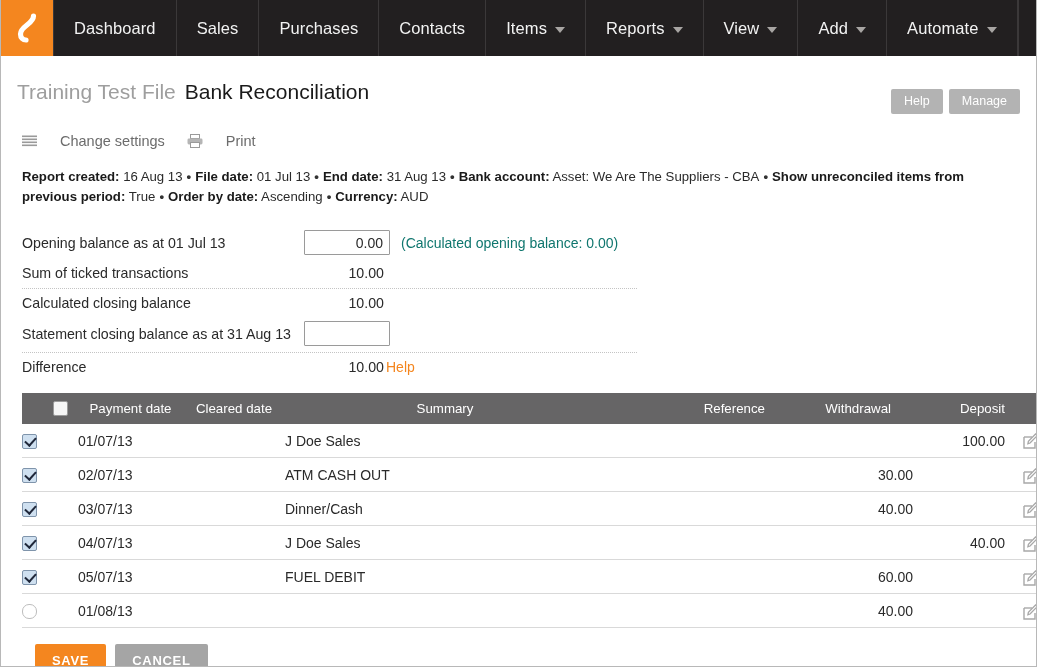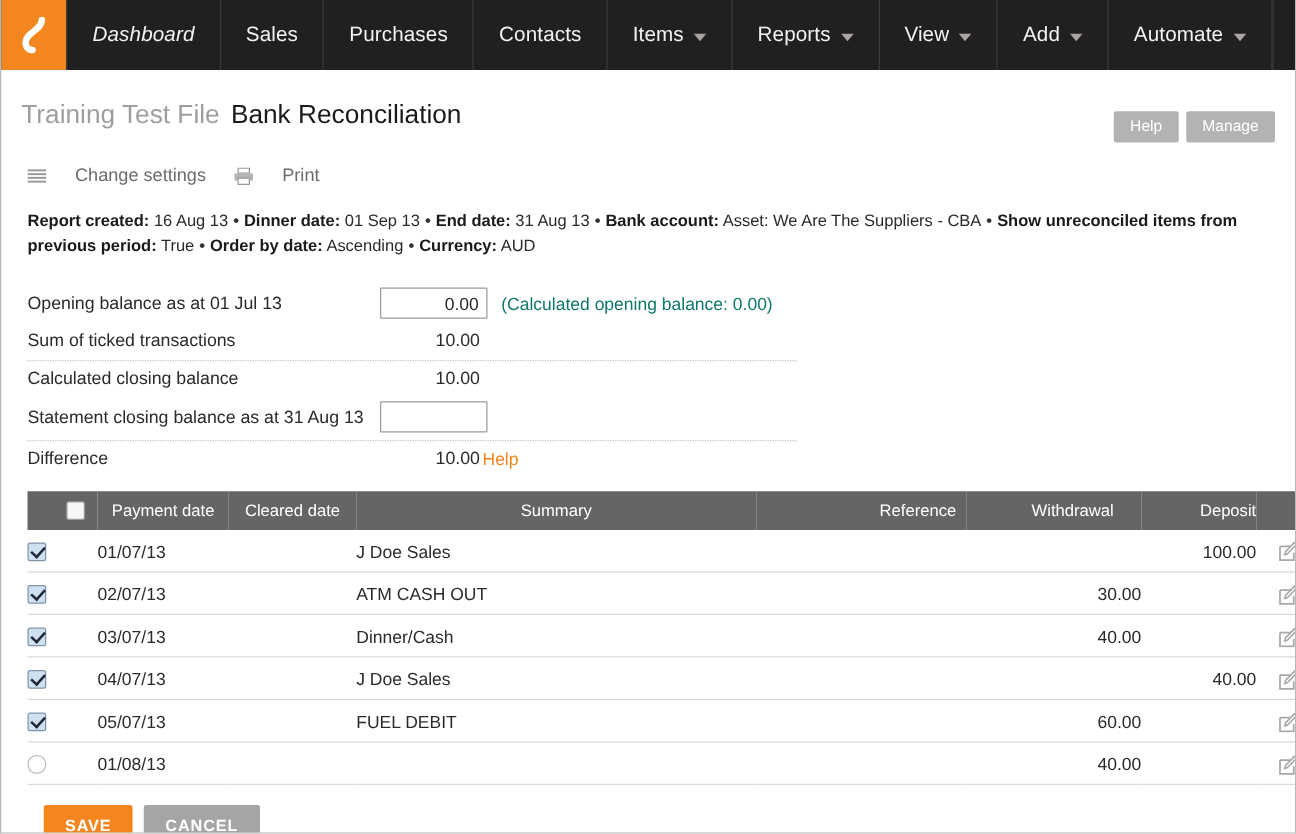--- a/index.html
+++ b/index.html
@@ -52,21 +52,21 @@
     gap: 8px;
     padding: 0 20px;
     color: #f2f2f2;
     font-size: 16.5px;
     letter-spacing: .1px;
     border-right: 1px solid #3b3839;
     white-space: nowrap;
     cursor: pointer;
     user-select: none;
   }
-  .nav-item:first-child { border-left: 1px solid #3b3839; font-style: italic; }
+  .nav-item:first-child { border-left: 1px solid #3b3839; }
   .nav-item .caret {
     width: 0; height: 0;
     border-left: 5.5px solid transparent;
     border-right: 5.5px solid transparent;
     border-top: 6px solid #a8a5a3;
     display: inline-block;
     margin-top: 3px;
   }
   .gear-box {
     width: 62px;
@@ -353,22 +353,22 @@
           <rect x="3.5" y="0.5" width="9" height="4" fill="none" stroke="#9a9a9a"></rect>
           <rect x="0.5" y="4.5" width="15" height="6" rx="1.4" fill="#b5b5b5"></rect>
           <rect x="3.5" y="8.5" width="9" height="5" fill="#ffffff" stroke="#9a9a9a"></rect>
         </svg>
         <span>Print</span>
       </div>
     </div>
 
     <div class="report-meta">
       <b>Report created:</b>
-      <span>16 Aug 13</span><span class="sep">•</span><b>Dinner date:</b>
-      <span>01 Sep 13</span><span class="sep">•</span><b>End date:</b>
+      <span>16 Aug 13</span><span class="sep">•</span><b>File date:</b>
+      <span>01 Jul 13</span><span class="sep">•</span><b>End date:</b>
       <span>31 Aug 13</span><span class="sep">•</span><b>Bank account:</b>
       <span>Asset: We Are The Suppliers - CBA</span><span class="sep">•</span><b>Show unreconciled items from previous period:</b>
       <span>True</span><span class="sep">•</span><b>Order by date:</b>
       <span>Ascending</span><span class="sep">•</span><b>Currency:</b>
       <span>AUD</span>
     </div>
 
     <div class="balances">
 
       <div class="bal-row tall">

